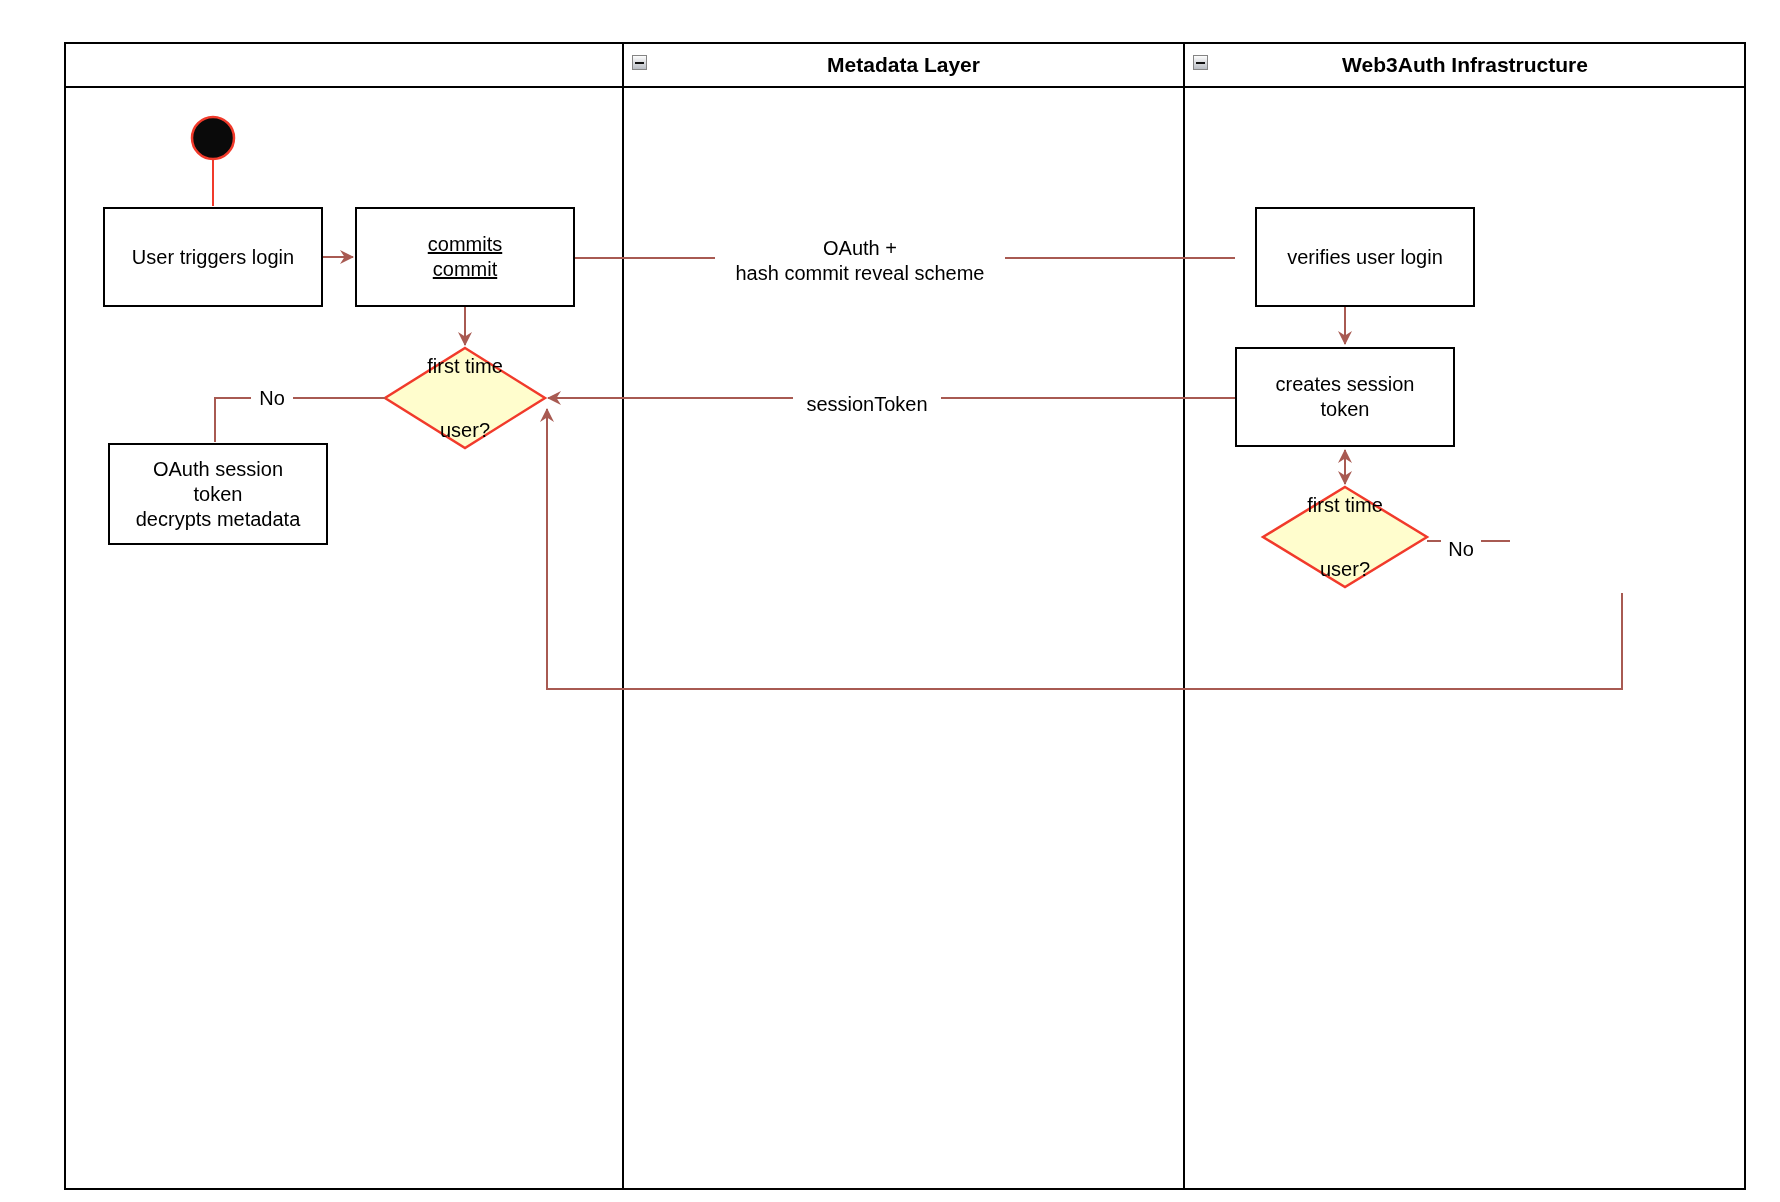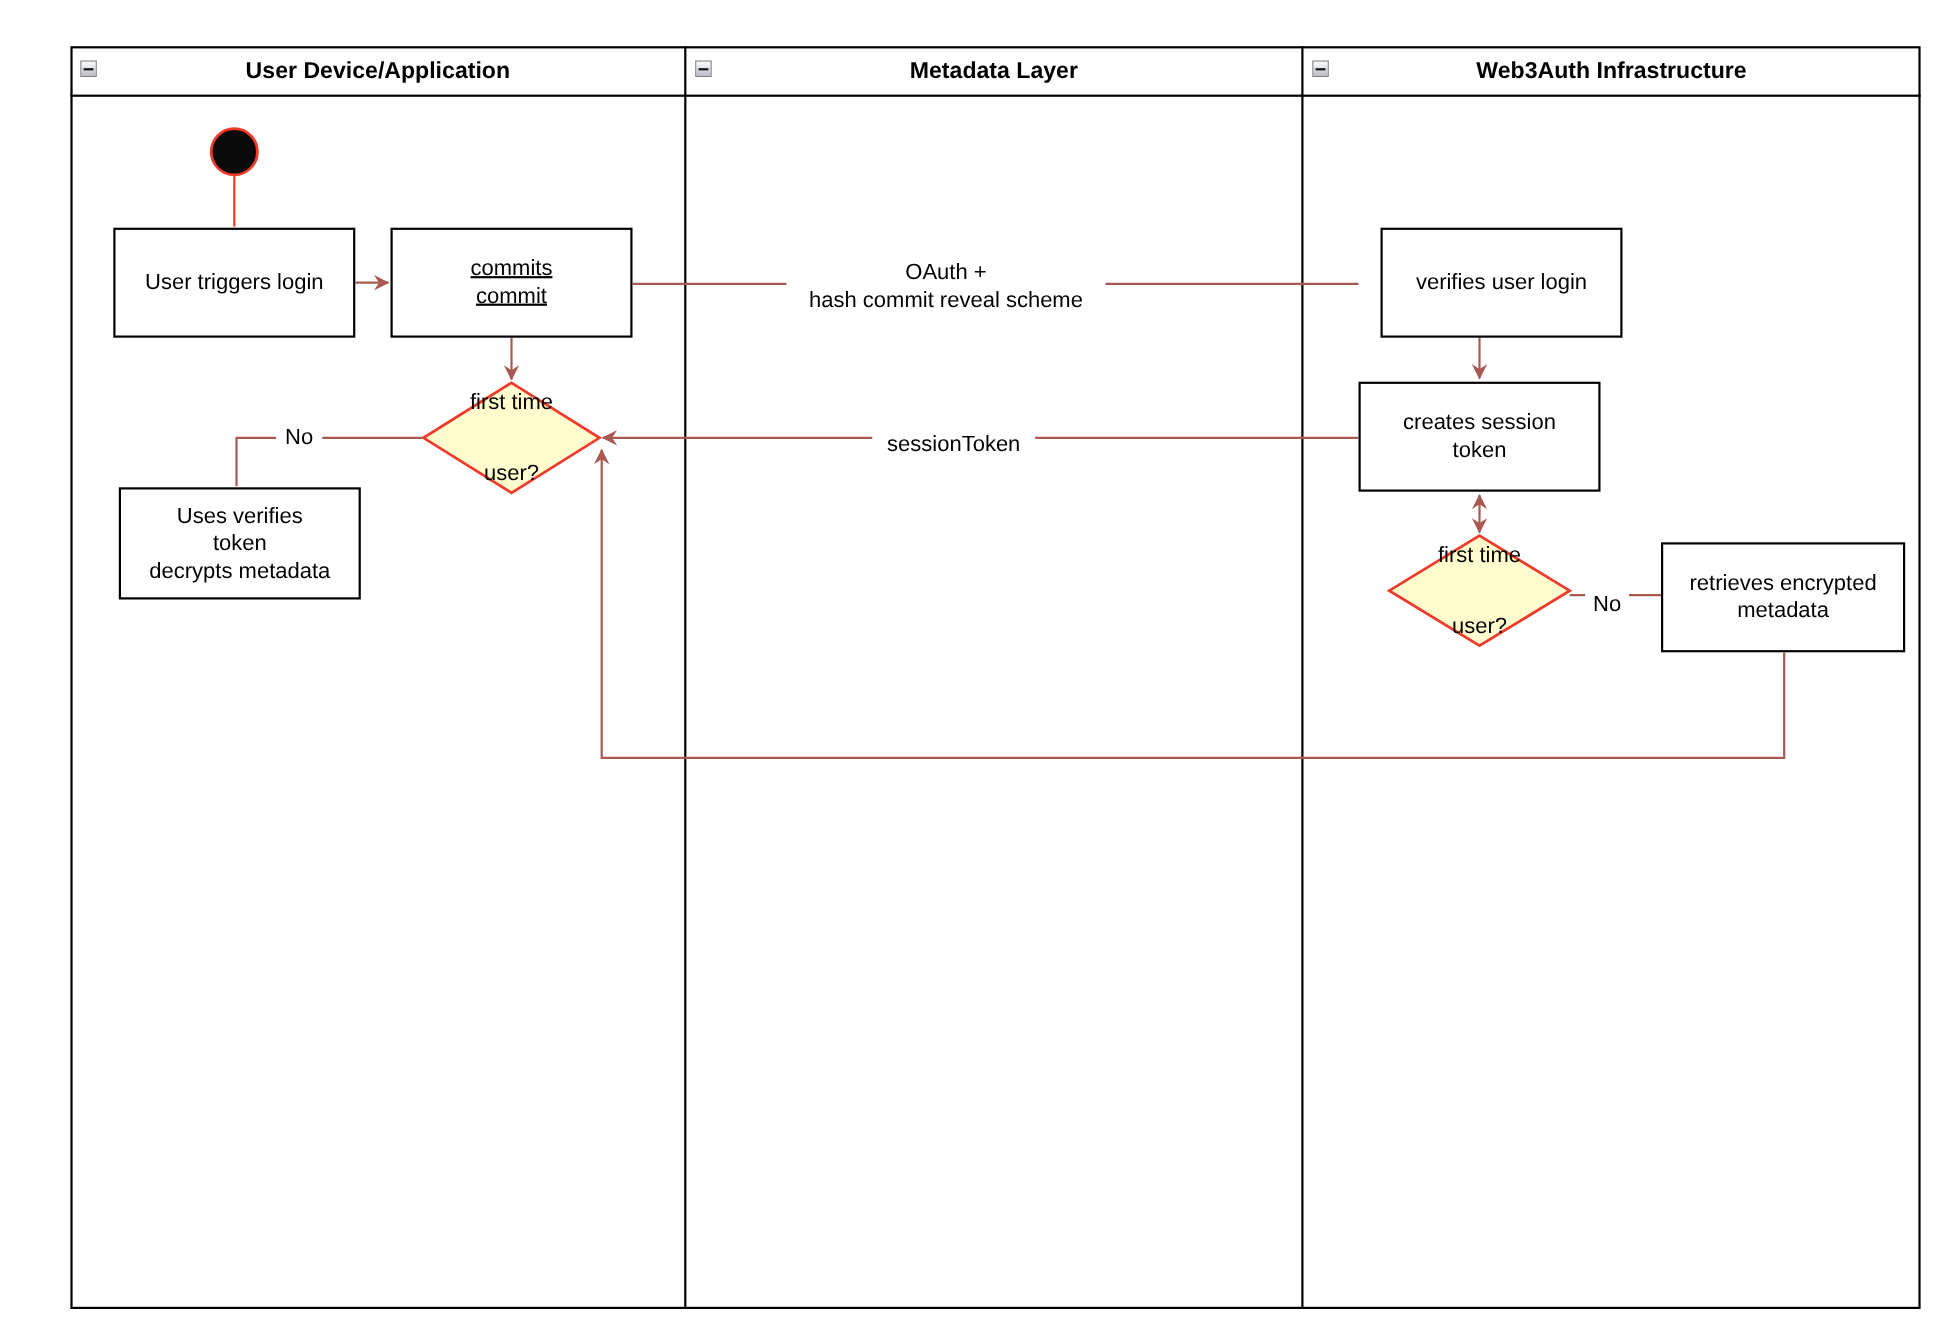--- a/index.html
+++ b/index.html
@@ -41,26 +41,20 @@
 </head>
 <body>
 
 <div class="canvas">
 
   <div class="frame"></div>
   <div class="vline" style="left:622px;"></div>
   <div class="vline" style="left:1183px;"></div>
   <div class="header-sep"></div>
 
-  <div class="lane-header" style="left:64px;width:559px;">
-    <span class="collapse-btn">
-      <span class="minus-bar"></span>
-    </span>
-    <span class="lane-title">User Device/Application</span>
-  </div>
   <div class="lane-header" style="left:623px;width:561px;align-items:center;">
     <span class="collapse-btn">
       <span class="minus-bar"></span>
     </span>
     <span class="lane-title">Metadata Layer</span>
   </div>
   <div class="lane-header" style="left:1184px;width:562px;">
     <span class="collapse-btn">
       <span class="minus-bar"></span>
     </span>
@@ -94,38 +88,34 @@
   <div class="node" style="left:103px;top:207px;width:220px;height:100px;">
     <span>User triggers login</span>
   </div>
 
   <div class="node" style="left:355px;top:207px;width:220px;height:100px;text-decoration:underline;">
     <span>commits</span>
     <span>commit</span>
   </div>
 
   <div class="node" style="left:108px;top:443px;width:220px;height:102px;">
-    <span>Uses verifies</span>
+    <span>OAuth session</span>
     <span>token</span>
     <span>decrypts metadata</span>
   </div>
 
   <div class="node" style="left:1255px;top:207px;width:220px;height:100px;">
     <span>verifies user login</span>
   </div>
 
   <div class="node" style="left:1235px;top:347px;width:220px;height:100px;">
     <span>creates session</span>
     <span>token</span>
   </div>
 
-  <div class="node" style="left:1510px;top:493px;width:222px;height:100px;">
-    <span>retrieves encrypted</span>
-    <span>metadata</span>
-  </div>
 
   <div class="diamond-label" style="left:395px;top:372px;width:140px;height:52px;">
     <span>first time</span>
     <span>user?</span>
   </div>
   <div class="diamond-label" style="left:1275px;top:511px;width:140px;height:52px;">
     <span>first time</span>
     <span>user?</span>
   </div>
 

